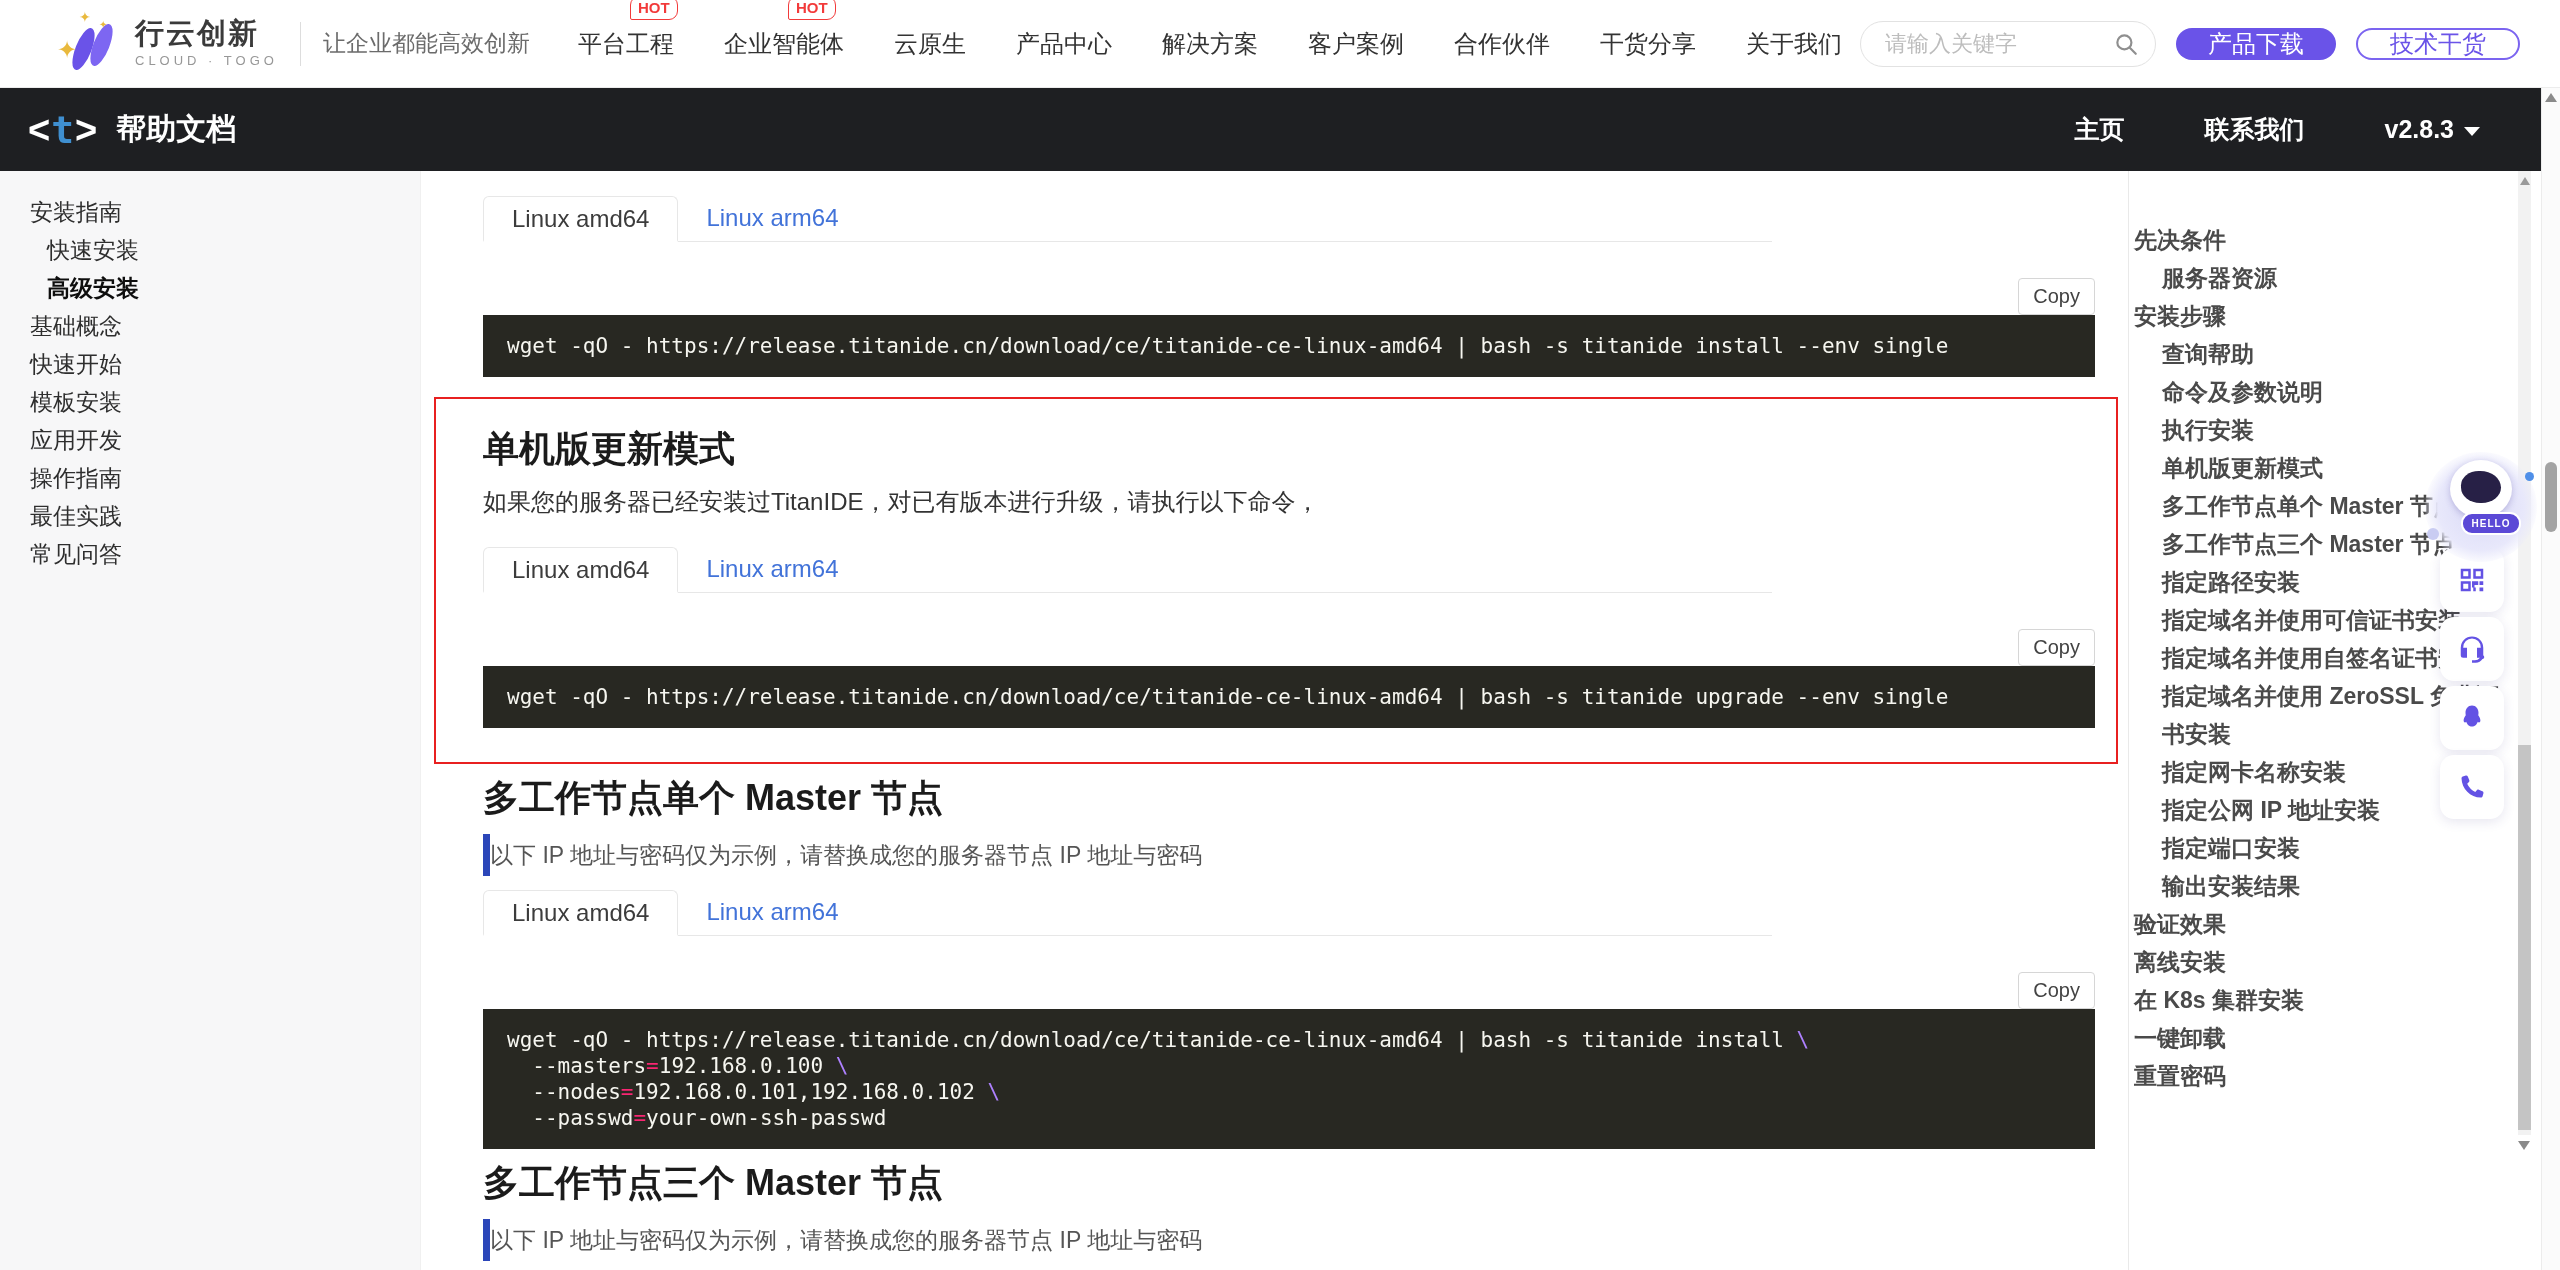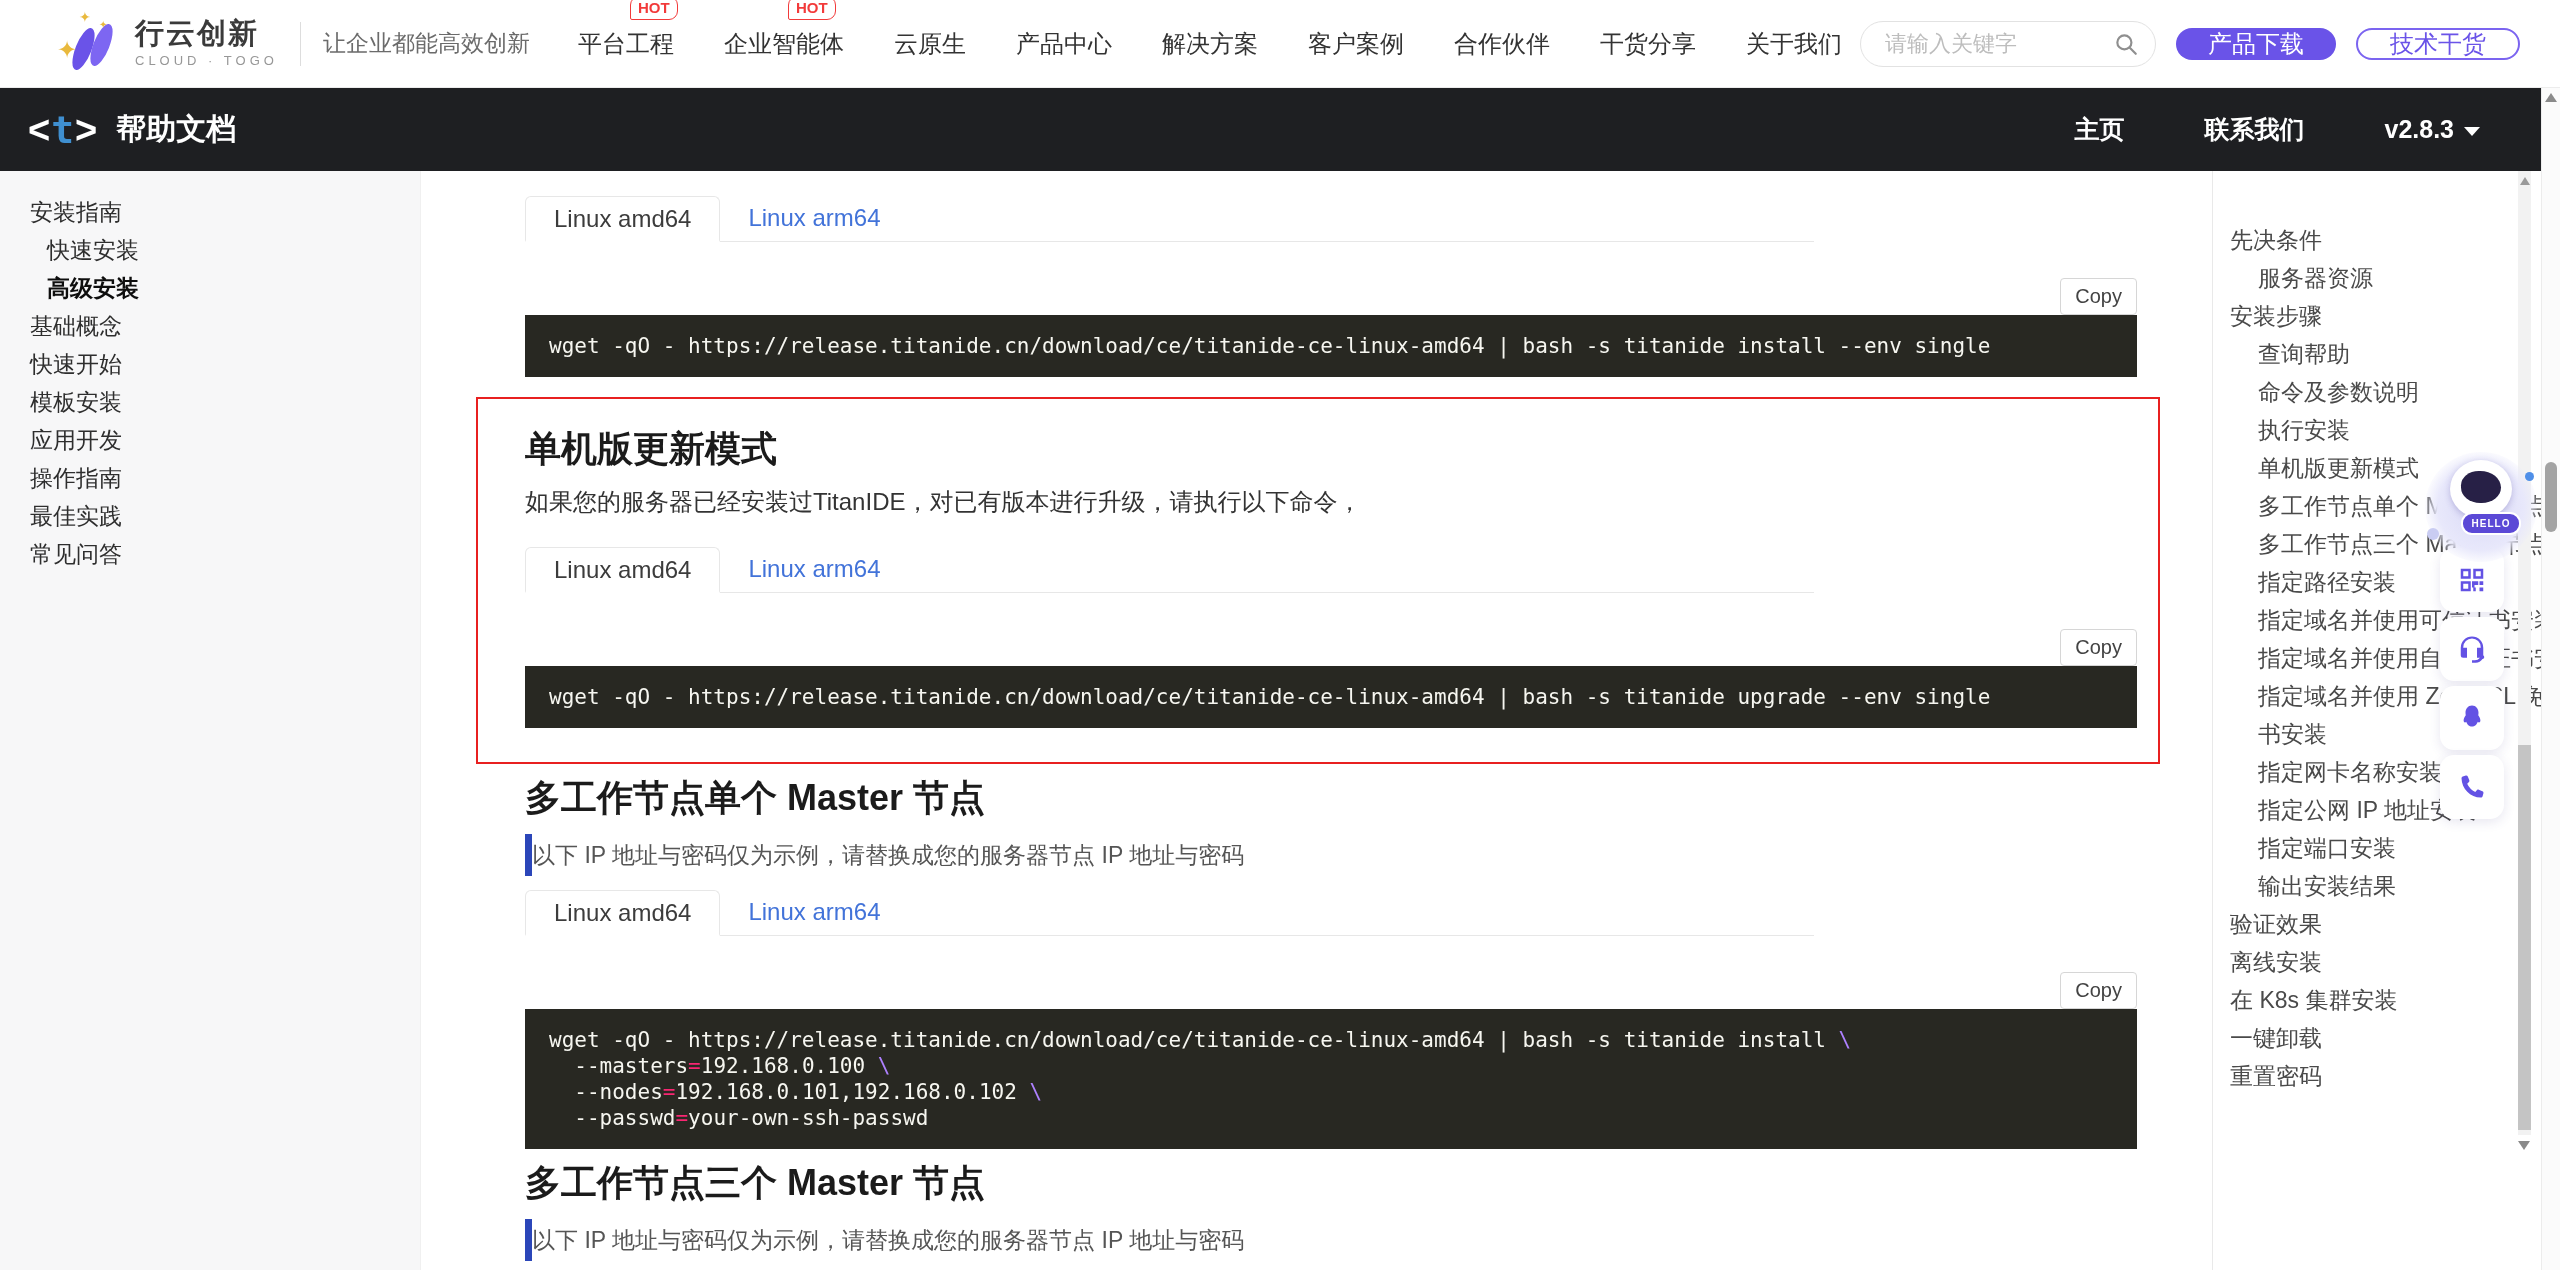--- a/index.html
+++ b/index.html
@@ -47,21 +47,21 @@
           padding:0 62px 0 28px;color:#fff;box-sizing:border-box;}
   .doc-logo{font-size:38px;font-weight:700;letter-spacing:1px;cursor:pointer;display:flex;align-items:baseline;}
   .doc-logo .t{color:#3f8fd0;font-family:"DejaVu Sans Mono",monospace;font-weight:700;}
   .doc-title{font-size:30px;font-weight:700;margin-left:18px;}
   .doc-links{margin-left:auto;display:flex;align-items:center;gap:80px;font-size:25px;font-weight:600;}
   .doc-link{cursor:pointer;}
   .version{display:flex;align-items:center;gap:10px;cursor:pointer;}
   .caret{width:0;height:0;border-left:8px solid transparent;border-right:8px solid transparent;
          border-top:9px solid #fff;margin-top:4px;}
 
-  .layout{display:flex;height:1099px;gap:42px;}
+  .layout{display:flex;height:1099px;}
 
   
   .sidebar{width:421px;flex:0 0 auto;background:#f7f7f8;border-right:1px solid #f0f0f0;
            padding-top:22px;box-sizing:border-box;}
   .side-item{font-size:23px;color:#2e2e2e;line-height:24px;padding:7px 0 7px 30px;cursor:pointer;}
   .side-item.l1{padding-left:47px;}
   .side-item.active{font-weight:700;color:#0e0e0e;}
 
   
   .main{width:1707px;flex:0 0 auto;background:#fff;box-sizing:border-box;
@@ -89,21 +89,21 @@
   .red-wrap .tabbar{margin-top:30px;}
   .note{display:flex;align-items:center;margin-top:12px;min-height:42px;}
   .note .qbar{width:7px;align-self:stretch;background:#2b46b9;flex:0 0 auto;}
   .note .qtext{font-size:23px;color:#555;line-height:30px;}
   .h2-3{margin-top:6px;}
   .h2-4{margin-top:44px;}
   .tabbar.third{margin-top:14px;}
 
   
   .toc{width:414px;flex:0 0 auto;border-left:1px solid #e9e9e9;box-sizing:border-box;
-       padding:50px 24px 0 17px;overflow:hidden;}
+       padding:50px 24px 0 5px;overflow:hidden;font-weight:bold;}
   .toc-item{font-size:23px;color:#4a4a4a;line-height:38px;cursor:pointer;}
   .toc-item.t1{padding-left:28px;}
 
   
   .astro{position:absolute;top:452px;left:2425px;width:112px;height:110px;z-index:7;cursor:pointer;}
   .halo{position:absolute;inset:0;border-radius:50%;
         background:radial-gradient(circle,#d9d9f6 0%,#e8e8fb 55%,rgba(255,255,255,0) 74%);}
   .helmet{position:absolute;left:25px;top:8px;width:62px;height:58px;background:#fff;border-radius:50%;
           box-shadow:0 2px 6px rgba(80,70,160,.3);}
   .visor{position:absolute;left:11px;top:11px;width:40px;height:32px;background:#272046;

